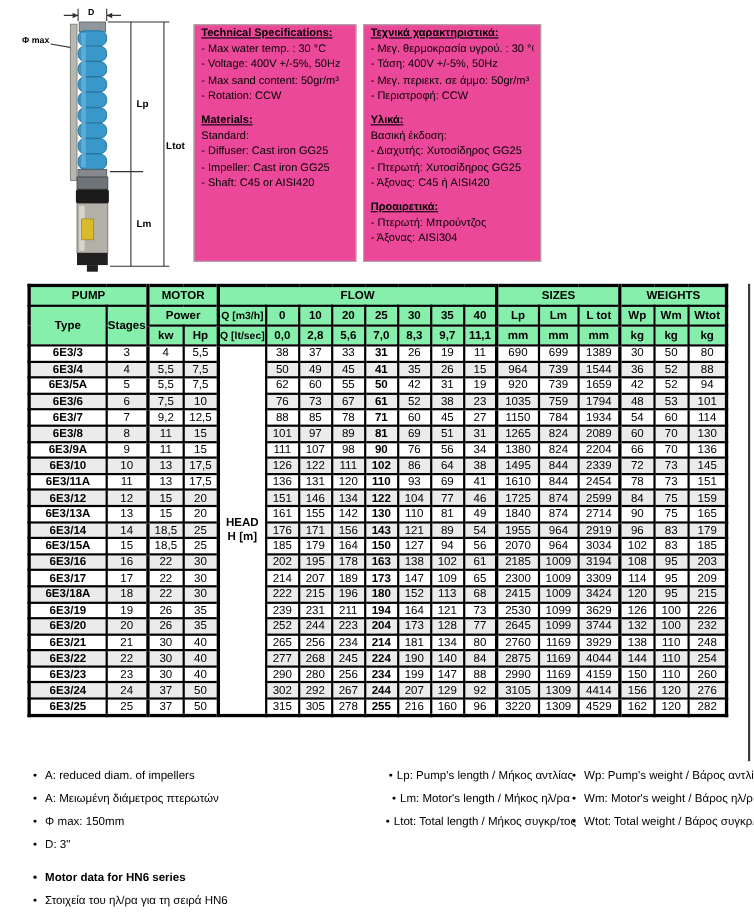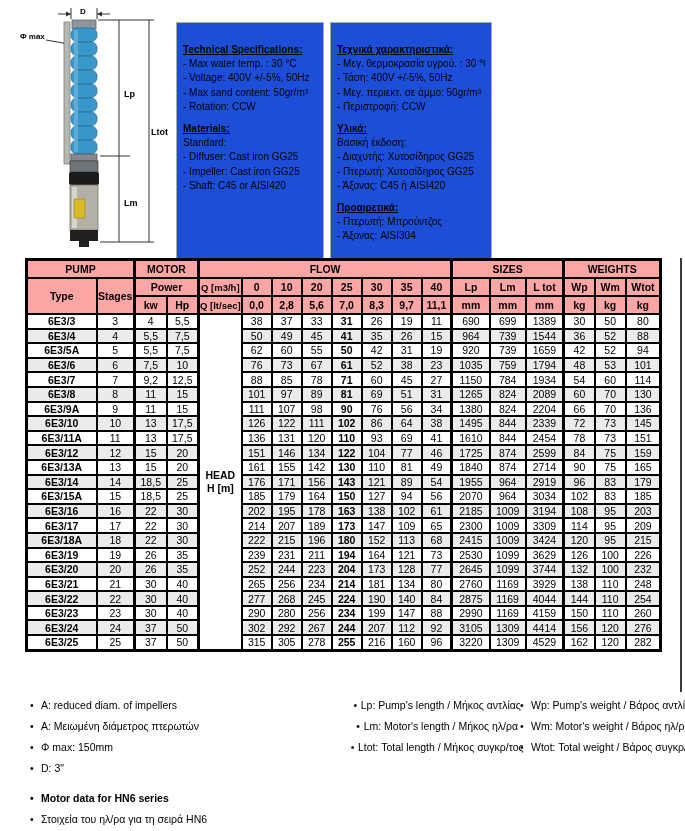--- a/index.html
+++ b/index.html
@@ -4,34 +4,34 @@
 <style>
   html,body{margin:0;padding:0;background:#fff;}
   .page{position:relative;width:685px;height:831px;background:#fff;overflow:hidden;
         font-family:"Liberation Sans",sans-serif;color:#000;}
 
   
   .pump-figure{position:absolute;left:18px;top:6px;width:152px;height:244px;}
 
   
   .spec-box{position:absolute;top:22px;height:212px;border:1px solid #a9a9a9;
-            padding:20px 6px;font-size:10px;line-height:1.42;overflow:hidden;background:#1d4ed8;}
+            padding:1px 6px;font-size:10px;line-height:1.42;overflow:hidden;background:#ec4899;}
   .spec-box.en{left:176px;width:134px;}
   .spec-box.gr{left:330px;width:148px;}
   .spec-section{margin-bottom:8px;}
   .spec-title{font-weight:bold;text-decoration:underline;white-space:nowrap;}
   .spec-subtitle{white-space:nowrap;}
   .spec-line{white-space:nowrap;overflow:hidden;}
 
   
   .pump-table{position:absolute;left:25px;top:258px;border-collapse:collapse;
               table-layout:fixed;border:3px solid #000;}
   .pump-table th,.pump-table td{border:2px solid #000;text-align:center;vertical-align:middle;
               padding:0;white-space:nowrap;overflow:hidden;}
-  .pump-table thead th{background:#fca5a5;font-weight:bold;font-size:10.5px;height:16px;}
+  .pump-table thead th{background:#86efac;font-weight:bold;font-size:10.5px;height:16px;}
   .pump-table thead .qlab{font-size:9.5px;}
   .pump-table tbody td{font-size:10.5px;height:12.6px;background:#fff;}
   .pump-table tbody tr.shade td{background:#ebebeb;}
   .type-col{font-weight:bold;margin-left:31px;}
   .f25{font-weight:bold;}
   .gL{border-left:3px solid #000 !important;}
   .head-cell{font-weight:bold;font-size:11px;line-height:1.25;background:#fff !important;}
 
   
   .fn{position:absolute;font-size:10.5px;}
@@ -616,21 +616,21 @@
         <tr class="shade">
           <td class="type-col">6E3/24</td>
           <td>24</td>
           <td class="gL">37</td>
           <td>50</td>
           <td>302</td>
           <td>292</td>
           <td>267</td>
           <td class="f25">244</td>
           <td>207</td>
-          <td>112</td>
+          <td>129</td>
           <td>92</td>
           <td class="gL">3105</td>
           <td>1309</td>
           <td>4414</td>
           <td class="gL">156</td>
           <td>120</td>
           <td>276</td>
         </tr>
         <tr>
           <td class="type-col">6E3/25</td>

